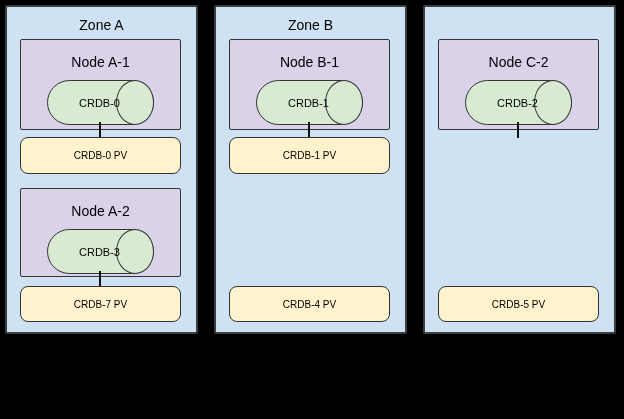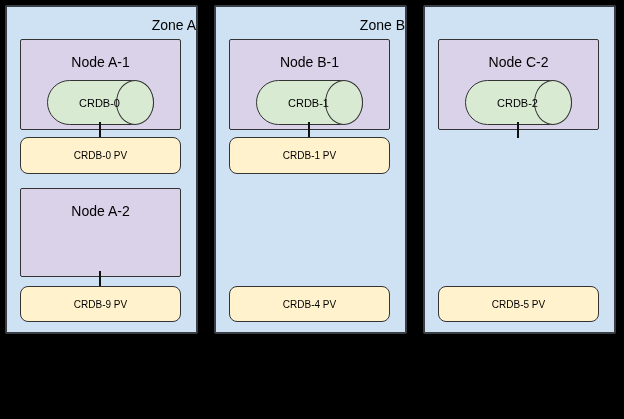--- a/index.html
+++ b/index.html
@@ -28,21 +28,21 @@
     width:193px; height:329px;
     background:var(--zone-fill);
     border:2px solid var(--zone-border);
     border-radius:2px;
   }
   .zone-a { left:5px; }
   .zone-b { left:214px; }
   .zone-c { left:423px; }
   .zone-title {
     position:absolute; top:10px; left:0; right:0;
-    text-align:right; font-size:14px; line-height:16px;
+    text-align:center; font-size:14px; line-height:16px;
   }
   .node {
     position:absolute; left:13px; width:161px;
     background:var(--node-fill);
     border:1px solid var(--border);
     border-radius:2px;
   }
   .node-1 { top:32px; height:91px; }
   .node-2 { top:181px; height:89px; }
   .node-title {
@@ -101,24 +101,28 @@
         <div class="cyl-label">CRDB-0</div>
       </div>
     </div>
     <div class="connector connector-1"></div>
     <div class="pv pv-1">
       <span>CRDB-0 PV</span>
     </div>
 
     <div class="node node-2">
       <div class="node-title">Node A-2</div>
+      <div class="cyl">
+        <div class="cyl-cap"></div>
+        <div class="cyl-label">CRDB-3</div>
+      </div>
     </div>
     <div class="connector connector-2"></div>
     <div class="pv pv-2">
-      <span>CRDB-9 PV</span>
+      <span>CRDB-7 PV</span>
     </div>
   </div>
 
   <div class="zone zone-b">
     <div class="zone-title">Zone B</div>
 
     <div class="node node-1">
       <div class="node-title">Node B-1</div>
       <div class="cyl">
         <div class="cyl-cap"></div>

